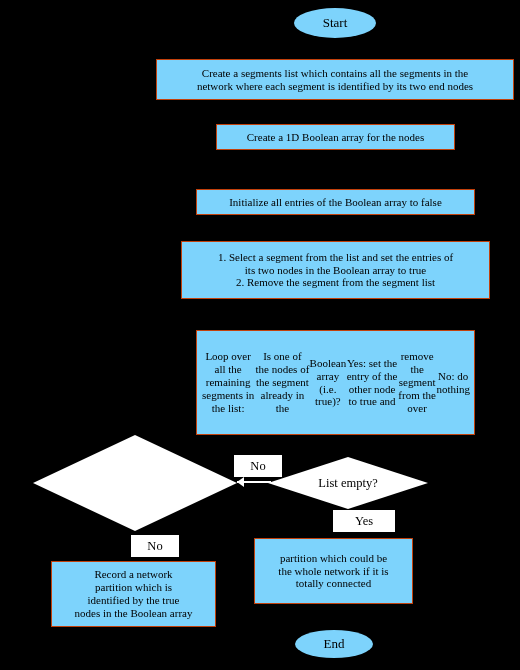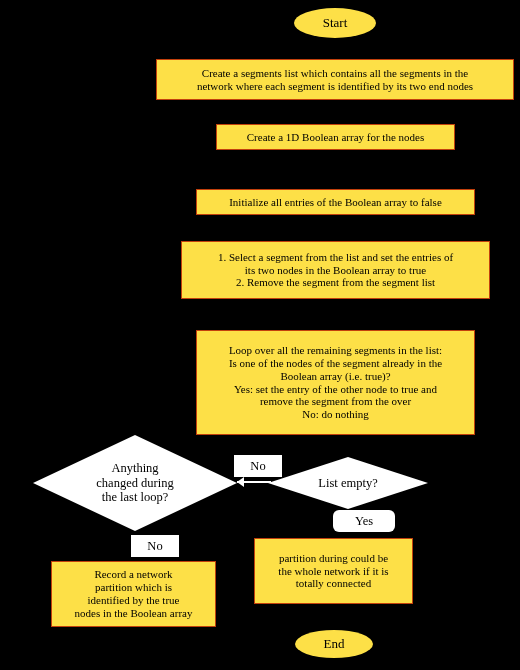--- a/index.html
+++ b/index.html
@@ -10,21 +10,21 @@
   #canvas {
     position: relative;
     width: 520px;
     height: 670px;
     background: #000000;
     overflow: hidden;
     font-family: "Liberation Serif", "DejaVu Serif", serif;
   }
   .node {
     position: absolute;
-    background: #fde047;
+    background: #7dd3fc;
     color: #000000;
     display: flex;
     align-items: center;
     justify-content: center;
     text-align: center;
     line-height: 1.18;
     box-sizing: border-box;
   }
   .box {
     border: 1px solid #c2410c;
@@ -89,71 +89,66 @@
   <div class="node box" style="left:196px; top:189px; width:279px; height:26px;">
     <span>Initialize all entries of the Boolean array to false</span>
   </div>
 
   <div class="node box" style="left:181px; top:241px; width:309px; height:58px; flex-direction:column;">
     <span>1. Select a segment from the list and set the entries of</span>
     <span>its two nodes in the Boolean array to true</span>
     <span>2. Remove the segment from the segment list</span>
   </div>
 
-  <div class="node box" style="left:196px; top:330px; width:279px; height:105px; flex-direction:column;align-items:center;">
+  <div class="node box" style="left:196px; top:330px; width:279px; height:105px; flex-direction:row;align-items:center;">
     <span>Loop over all the remaining segments in the list:</span>
     <span>Is one of the nodes of the segment already in the</span>
     <span>Boolean array (i.e. true)?</span>
     <span>Yes:  set the entry of the other node to true and</span>
     <span>remove the segment from the over</span>
     <span>No: do nothing</span>
   </div>
 
   <div class="node diamond" style="left:33px; top:435px; width:204px; height:96px; flex-direction:column;">
     <svg width="204" height="96" viewBox="0 0 204 96">
       <polygon points="102,0 204,48 102,96 0,48" fill="#ffffff"></polygon>
     </svg>
-    <div class="dtext">
-      <div>Anything</div>
-      <div>changed during</div>
-      <div>the last loop?</div>
-    </div>
   </div>
 
   <div class="node diamond" style="left:268px; top:457px; width:160px; height:52px;">
     <svg width="160" height="52" viewBox="0 0 160 52">
       <polygon points="80,0 160,26 80,52 0,26" fill="#ffffff"></polygon>
     </svg>
     <div class="dtext">List empty?</div>
   </div>
 
   <div class="connector" style="left:237px; top:481px; width:34px; height:2px;"></div>
   <div class="arrowhead" style="left:237px; top:477px; border-top:5px solid transparent; border-bottom:5px solid transparent; border-right:7px solid #ffffff;"></div>
 
   <div class="node label-box" style="left:234px; top:455px; width:36px; height:22px;">
     <span>No</span>
   </div>
 
-  <div class="node label-box" style="left:333px; top:510px; width:62px; height:22px;border-radius:6px;">
+  <div class="node label-box" style="left:333px; top:510px; width:62px; height:22px;">
     <span>Yes</span>
   </div>
 
   <div class="node label-box" style="left:131px; top:535px; width:40px; height:22px;">
     <span>No</span>
   </div>
 
   <div class="node box" style="left:51px; top:561px; width:165px; height:66px; flex-direction:column;">
     <span>Record a network</span>
     <span>partition which is</span>
     <span>identified by the true</span>
     <span>nodes in the Boolean array</span>
   </div>
 
   <div class="node box" style="left:254px; top:538px; width:159px; height:66px; flex-direction:column;">
-    <span>partition during could be</span>
+    <span>partition which could be</span>
     <span>the whole network if it is</span>
     <span>totally connected</span>
   </div>
 
   <div class="node terminator" style="left:295px; top:630px; width:78px; height:28px;">
     <span>End</span>
   </div>
 
 </div>
 

